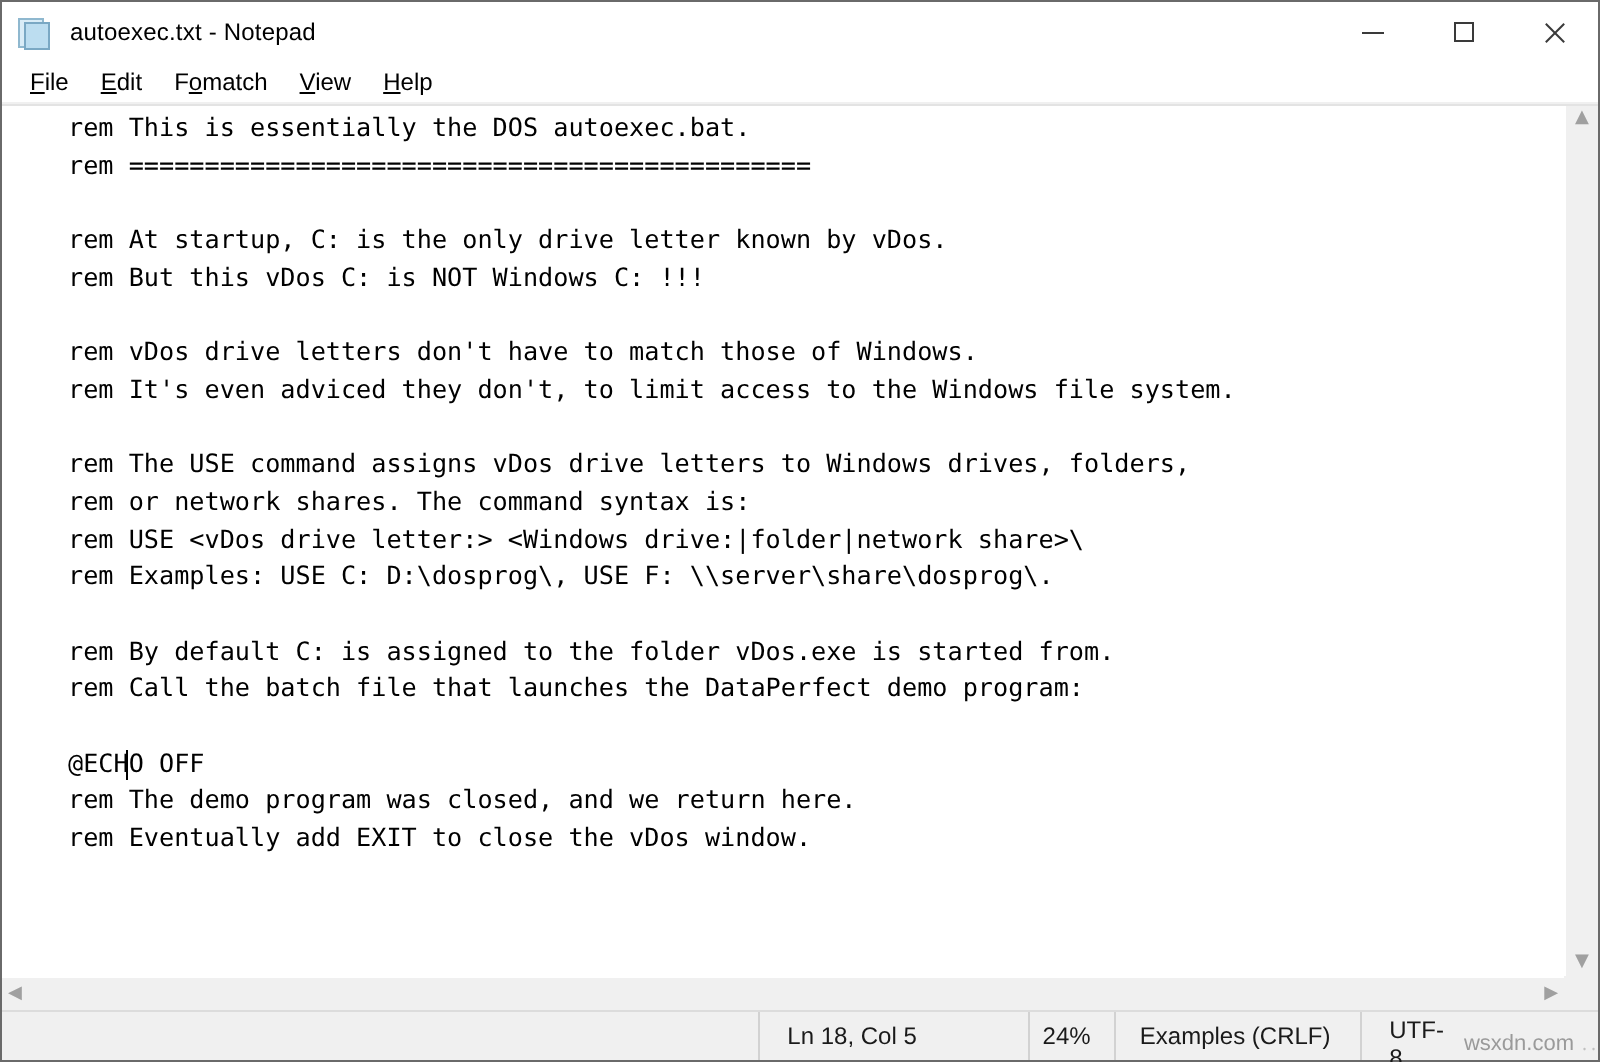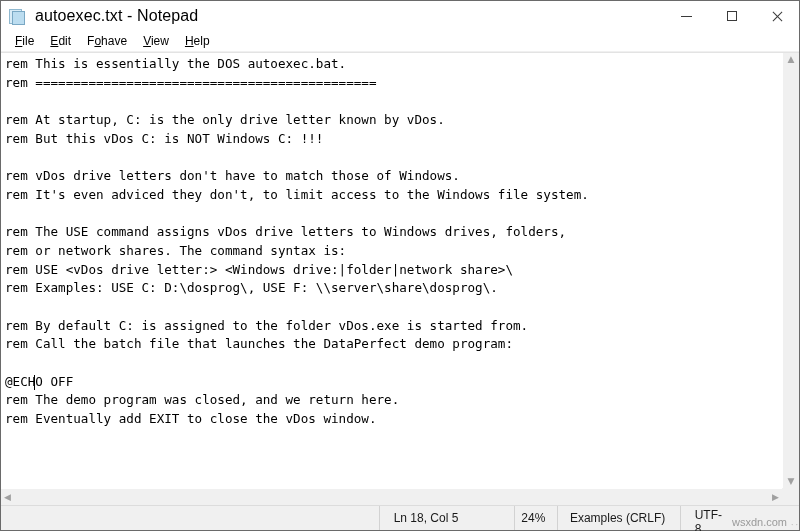--- a/index.html
+++ b/index.html
@@ -56,21 +56,21 @@
   }
   #app-icon .page-front {
     position: absolute;
     left: 3px; top: 3px;
     width: 13px; height: 14px;
     background: #bcddf0;
     border: 1px solid #7aa8c4;
   }
 
   #window-title {
-    font-size: 16px;
+    font-size: 12px;
     color: #000000;
     white-space: nowrap;
     letter-spacing: 0.1px;
   }
 
   #window-controls {
     display: flex;
     height: 30px;
   }
   .wc-btn {
@@ -163,20 +163,21 @@
     color: #000000;
     white-space: pre;
     padding-left: 4px;
     letter-spacing: 0px;
   }
 
   .tline {
     height: 18.7px;
     white-space: pre;
     position: relative;
+    margin-left: 29px;
   }
 
   
   .caret {
     display: inline-block;
     width: 0;
     position: relative;
   }
   .caret::after {
     content: "";
@@ -300,21 +301,21 @@
       </div>
       <div class="wc-btn">
         <span class="wc-glyph glyph-close"></span>
       </div>
     </div>
   </div>
 
   <div id="menubar">
     <div class="menu-item"><span class="ak">F</span><span>ile</span></div>
     <div class="menu-item"><span class="ak">E</span><span>dit</span></div>
-    <div class="menu-item"><span>F</span><span class="ak">o</span><span>have</span></div>
+    <div class="menu-item"><span>F</span><span class="ak">o</span><span>match</span></div>
     <div class="menu-item"><span class="ak">V</span><span>iew</span></div>
     <div class="menu-item"><span class="ak">H</span><span>elp</span></div>
   </div>
 
   <div id="editor-area">
     <div id="editor-row">
       <div id="text-canvas">
         <div id="text-lines"><div class="tline">rem This is essentially the DOS autoexec.bat.</div><div class="tline">rem =============================================</div><div class="tline">&nbsp;</div><div class="tline">rem At startup, C: is the only drive letter known by vDos.</div><div class="tline">rem But this vDos C: is NOT Windows C: !!!</div><div class="tline">&nbsp;</div><div class="tline">rem vDos drive letters don't have to match those of Windows.</div><div class="tline">rem It's even adviced they don't, to limit access to the Windows file system.</div><div class="tline">&nbsp;</div><div class="tline">rem The USE command assigns vDos drive letters to Windows drives, folders,</div><div class="tline">rem or network shares. The command syntax is:</div><div class="tline">rem USE &lt;vDos drive letter:&gt; &lt;Windows drive:|folder|network share&gt;\</div><div class="tline">rem Examples: USE C: D:\dosprog\, USE F: \\server\share\dosprog\.</div><div class="tline">&nbsp;</div><div class="tline">rem By default C: is assigned to the folder vDos.exe is started from.</div><div class="tline">rem Call the batch file that launches the DataPerfect demo program:</div><div class="tline">&nbsp;</div><div class="tline"><span>@ECH</span><span class="caret"></span><span>O OFF</span></div><div class="tline">rem The demo program was closed, and we return here.</div><div class="tline">rem Eventually add EXIT to close the vDos window.</div></div>
       </div>
       <div id="vscroll">

